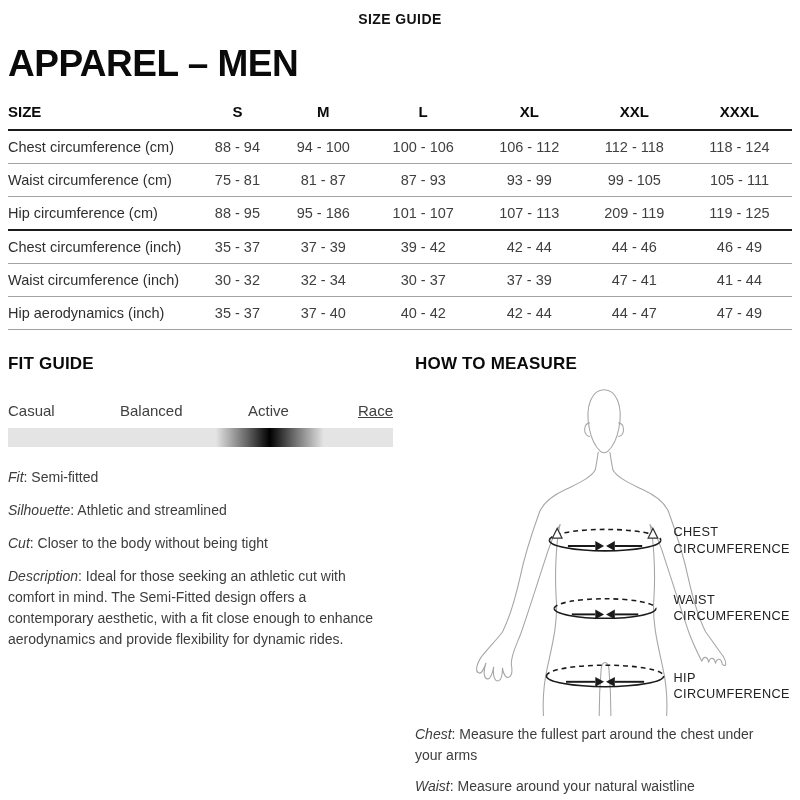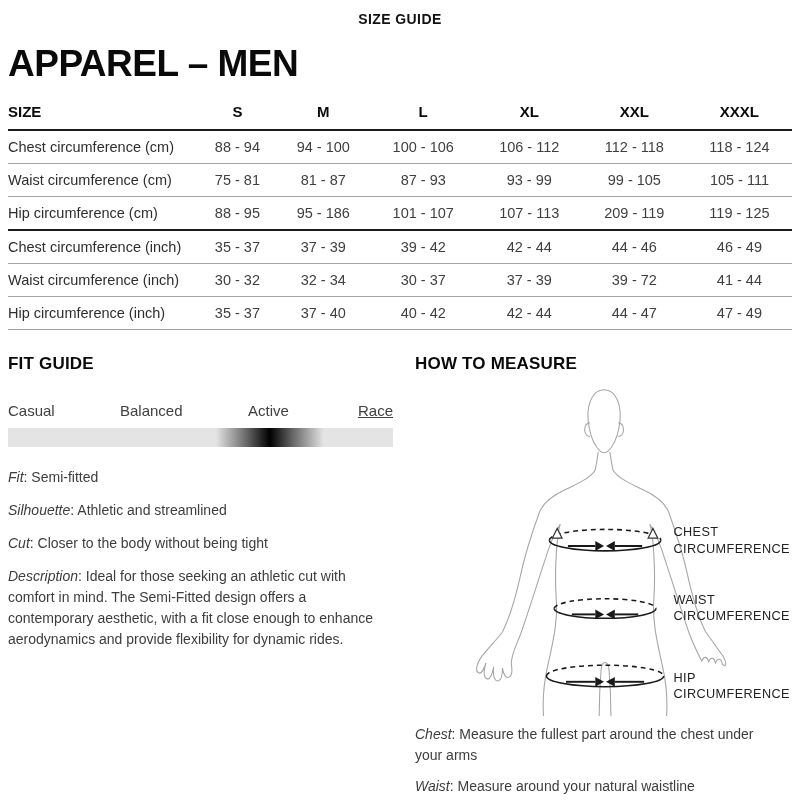--- a/index.html
+++ b/index.html
@@ -148,25 +148,25 @@
         <td>42 - 44</td>
         <td>44 - 46</td>
         <td>46 - 49</td>
       </tr>
       <tr>
         <td class="row-label">Waist circumference (inch)</td>
         <td>30 - 32</td>
         <td>32 - 34</td>
         <td>30 - 37</td>
         <td>37 - 39</td>
-        <td>39 - 72</td>
+        <td>47 - 41</td>
         <td>41 - 44</td>
       </tr>
       <tr>
-        <td class="row-label">Hip circumference (inch)</td>
+        <td class="row-label">Hip aerodynamics (inch)</td>
         <td>35 - 37</td>
         <td>37 - 40</td>
         <td>40 - 42</td>
         <td>42 - 44</td>
         <td>44 - 47</td>
         <td>47 - 49</td>
       </tr>
     </tbody>
 </table>
 

